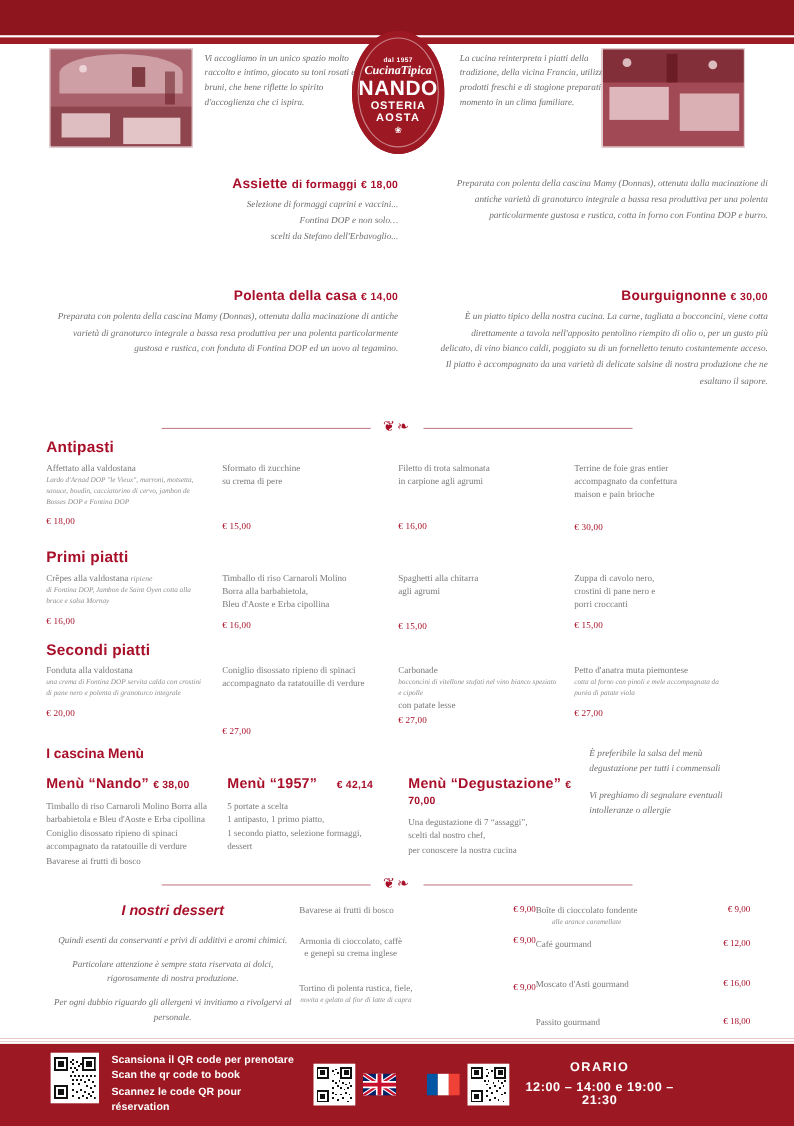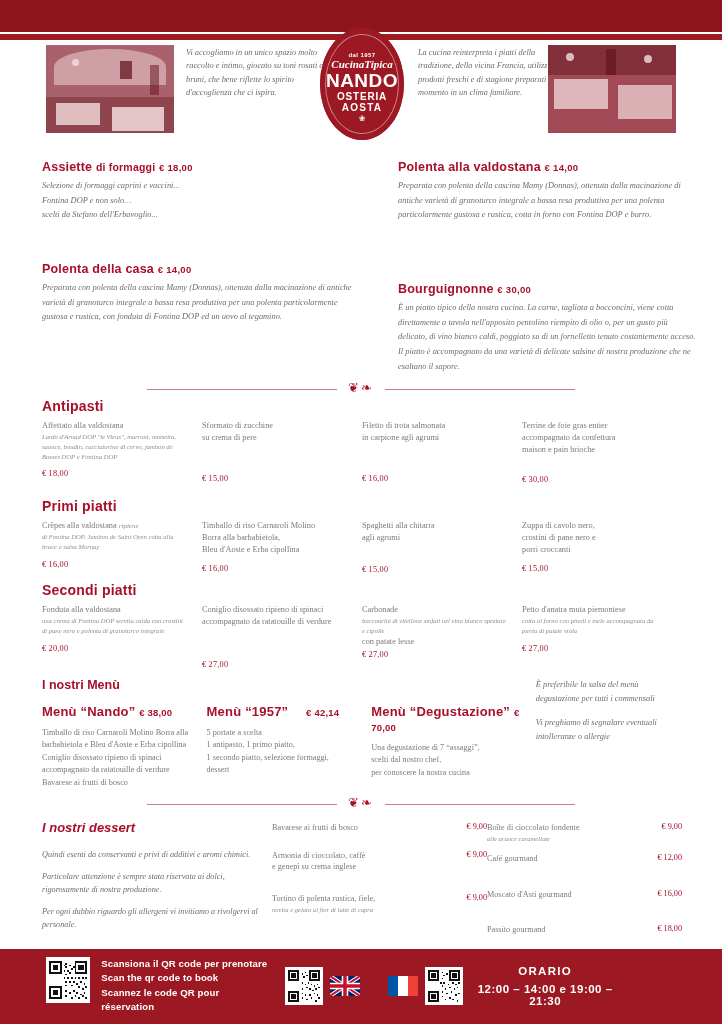--- a/index.html
+++ b/index.html
@@ -92,21 +92,21 @@
   .logo .l-osteria {
     font-size: 10px; font-weight: bold; letter-spacing: .8px;
     font-family: "Liberation Sans", sans-serif; line-height: 1.1;
   }
   .logo .l-aosta {
     font-size: 10px; font-weight: bold; letter-spacing: 1.2px;
     font-family: "Liberation Sans", sans-serif; line-height: 1.15;
   }
   .logo .l-flourish { font-size: 8px; line-height: 1; margin-top: 1px; }
   
-  .feat { position: absolute; }
+  .feat { position: absolute; text-align: right; }
   .feat h2 {
     font-family: "Liberation Sans", sans-serif;
     font-weight: bold;
     font-size: 12.5px;
     color: #a8102a;
     letter-spacing: .2px;
     margin-bottom: 5px;
   }
   .feat h2 .small {
     font-size: 10.5px;
@@ -168,21 +168,21 @@
     margin-bottom: 8px; letter-spacing: .2px;
   }
   .menucol h4 .price { font-size: 9.5px; }
   .menucol .lines { font-size: 8.2px; line-height: 1.52; color: #7a7a7a; }
   .note {
     width: 175px;
     font-style: italic; font-size: 8.4px; line-height: 1.62; color: #6d6d6d;
   }
   .note p + p { margin-top: 11px; }
   
-  .dessert { position: absolute; left: 42px; width: 640px; }
+  .dessert { position: absolute; left: 42px; width: 640px; text-align: center; }
   .dessert h3 {
     font-family: "Liberation Sans", sans-serif;
     font-weight: bold; font-size: 13px; color: #a8102a; margin-bottom: 9px;
   }
   .dessert .flexrow { display: flex; }
   .dz-left { width: 230px; font-style: italic; font-size: 8.2px;
              line-height: 1.6; color: #6d6d6d; }
   .dz-left p + p { margin-top: 9px; }
   .dz-mid { width: 215px; padding-top: 4px; }
   .dz-right { width: 195px; padding-top: 4px; }
@@ -274,36 +274,32 @@
       <span>Assiette</span>
       <span class="small">di formaggi</span>
       <span class="price">€ 18,00</span>
     </h2>
     <p style="white-space:pre-line">Selezione di formaggi caprini e vaccini...
 Fontina DOP e non solo…
 scelti da Stefano dell'Erbavoglio...</p>
   </div>
 
   <div class="feat" style="left:398px; top:160px; width:300px;">
-    <h2>
-      <span>Polenta alla valdostana</span>
-      <span class="price">€ 14,00</span>
-    </h2>
     <p>Preparata con polenta della cascina Mamy (Donnas), ottenuta dalla macinazione di antiche varietà di granoturco integrale a bassa resa produttiva per una polenta particolarmente gustosa e rustica, cotta in forno con Fontina DOP e burro.</p>
   </div>
 
   <div class="feat" style="left:42px; top:262px; width:320px;">
     <h2>
       <span>Polenta della casa</span>
       <span class="price">€ 14,00</span>
     </h2>
     <p>Preparata con polenta della cascina Mamy (Donnas), ottenuta dalla macinazione di antiche varietà di granoturco integrale a bassa resa produttiva per una polenta particolarmente gustosa e rustica, con fonduta di Fontina DOP ed un uovo al tegamino.</p>
   </div>
 
-  <div class="feat" style="left:398px; top:262px; width:300px;margin-top:20px;">
+  <div class="feat" style="left:398px; top:262px; width:300px;">
     <h2>
       <span>Bourguignonne</span>
       <span class="price">€ 30,00</span>
     </h2>
     <p>È un piatto tipico della nostra cucina. La carne, tagliata a bocconcini, viene cotta direttamente a tavola nell'apposito pentolino riempito di olio o, per un gusto più delicato, di vino bianco caldi, poggiato su di un fornelletto tenuto costantemente acceso. Il piatto è accompagnato da una varietà di delicate salsine di nostra produzione che ne esaltano il sapore.</p>
   </div>
 
   <div class="orn" style="top:380px;">
     <span class="line"></span>
     <span>❦❧</span>
@@ -397,21 +393,21 @@
         <div class="dish">
           <span>Petto d'anatra muta piemontese</span>
           <span class="it">cotta al forno con pinoli e mele accompagnata da puréa di patate viola</span>
         </div>
         <div class="price-line">€ 27,00</div>
       </div>
     </div>
   </div>
 
   <div class="menus" style="top:678px;">
-    <h3>I nostri Menù</h3>
+    <h3>I cascina Menù</h3>
     <div class="menurow">
       <div class="menucol">
         <h4>
           <span>Menù “Nando”</span>
           <span class="price">€ 38,00</span>
         </h4>
         <div class="lines" style="white-space:pre-line">Timballo di riso Carnaroli Molino Borra alla barbabietola e Bleu d'Aoste e Erba cipollina
 Coniglio disossato ripieno di spinaci accompagnato da ratatouille di verdure
 Bavarese ai frutti di bosco</div>
       </div>

